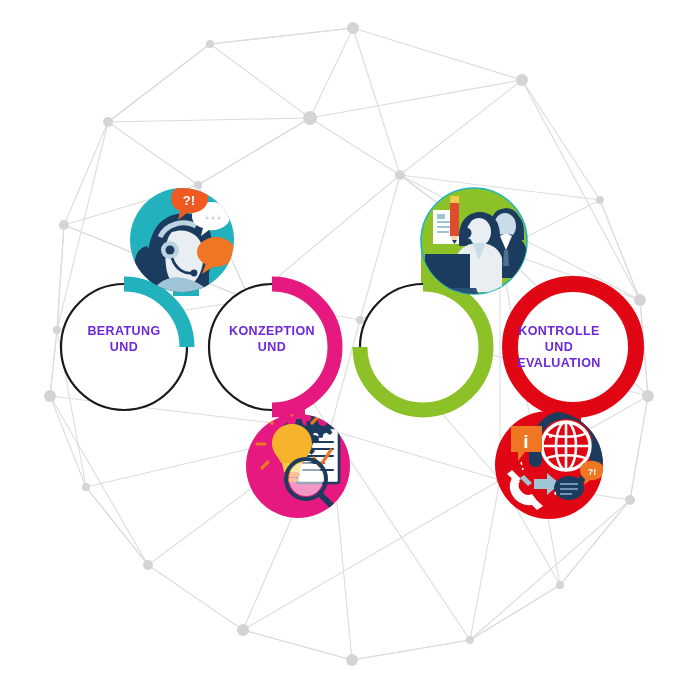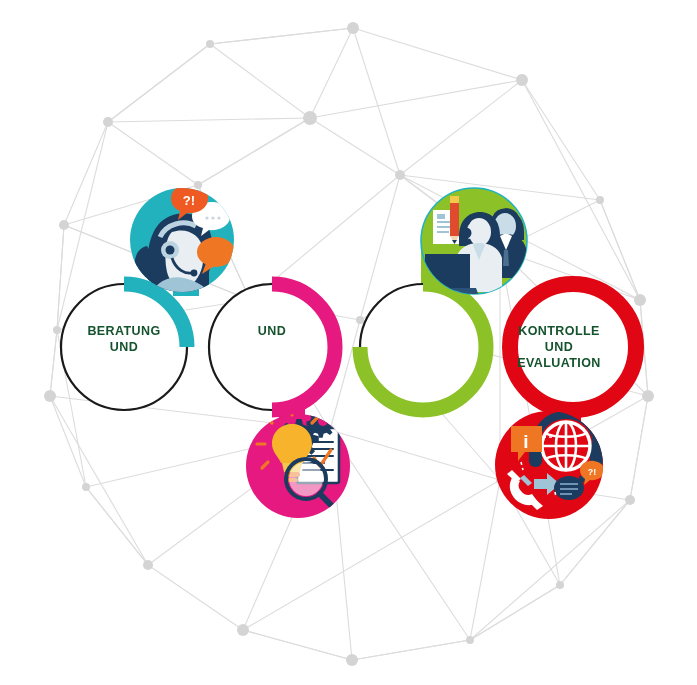--- a/index.html
+++ b/index.html
@@ -35,21 +35,21 @@
     height: 685px;
   }
   .ring-label {
     position: absolute;
     text-align: center;
     font-family: "Liberation Sans", sans-serif;
     font-weight: bold;
     font-size: 12.5px;
     line-height: 16px;
     letter-spacing: 0.4px;
-    color: #14532d;
+    color: #6d28d9;
     text-transform: uppercase;
     pointer-events: none;
     white-space: nowrap;
   }
   .ring-label .ln { display: block; }
 </style>
 </head>
 <body>
 
 <div id="stage">
@@ -374,20 +374,21 @@
       </g>
     </g>
   </svg>
 
   <div class="ring-label" style="left:54px; top:323px; width:140px;">
     <span class="ln">BERATUNG</span>
     <span class="ln">UND</span>
   </div>
 
   <div class="ring-label" style="left:200px; top:323px; width:144px;">
+    <span class="ln">KONZEPTION</span>
     <span class="ln">UND</span>
   </div>
 
   <div class="ring-label" style="left:351px; top:323px; width:144px;">
   </div>
 
   <div class="ring-label" style="left:503px; top:323px; width:112px;">
     <span class="ln">KONTROLLE</span>
     <span class="ln">UND</span>
     <span class="ln">EVALUATION</span>

